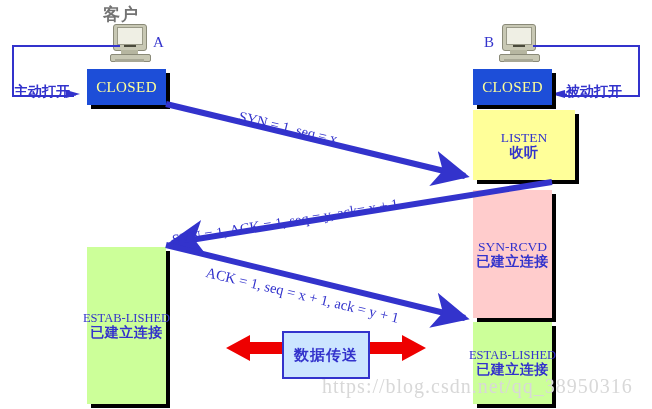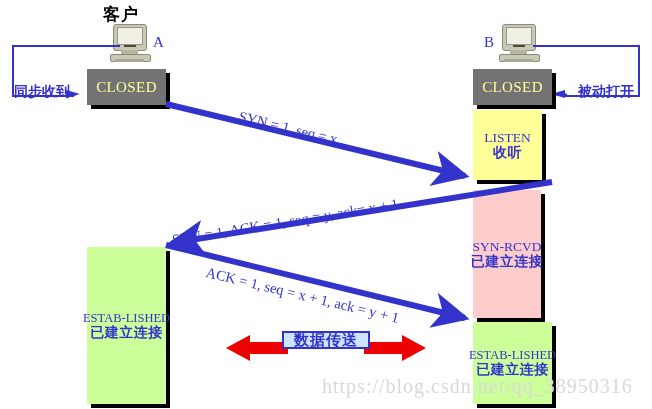--- a/index.html
+++ b/index.html
@@ -4,21 +4,21 @@
 <style>
   html,body{margin:0;padding:0;background:#ffffff;}
   body{width:652px;height:409px;overflow:hidden;
        font-family:"Liberation Serif","DejaVu Serif",serif;}
   #stage{position:relative;width:652px;height:409px;background:#fff;}
 
   .abs{position:absolute;}
 
   
   .party-title{
-    color:#000000;font-weight:bold;font-size:17px;
+    color:#737373;font-weight:bold;font-size:17px;
     font-family:Liberation Sans, sans-serif;
     letter-spacing:1px;white-space:nowrap;
   }
   .node-letter{
     color:#3333CC;font-size:15px;
     font-family:"Liberation Serif","DejaVu Serif",serif;
   }
 
   
   .sbox{
@@ -32,21 +32,21 @@
     color:#3333CC;font-size:13.5px;
     font-family:"Liberation Serif","DejaVu Serif",serif;
     white-space:nowrap;
   }
   .sbox .cn{
     color:#3333CC;font-weight:bold;font-size:14px;
     font-family:"DejaVu Sans","Liberation Sans",sans-serif;
     white-space:nowrap;letter-spacing:.5px;
   }
   .closed-box{
-    background:#737373;
+    background:#1d4ed8;
   }
   .closed-box .en{
     color:#FFFF99;font-size:15px;letter-spacing:.4px;
   }
   .pink-box{background:#FFCCCC;}
   .yellow-box{background:#FFFF99;}
   .green-box{background:#CCFF99;}
 
   
   .pc{position:absolute;width:44px;height:38px;}
@@ -129,21 +129,21 @@
 
   <div class="hook">
     <div class="hline" style="left:12px;top:45px;width:108px;"></div>
     <div class="vline" style="left:12px;top:45px;height:52px;"></div>
     <div class="hline" style="left:12px;top:95px;width:62px;"></div>
     <svg class="abs" style="left:66px;top:87px;width:22px;height:18px;">
       <polygon points="0,3 14,7 0,11" fill="#3333CC"></polygon>
       <rect x="0" y="6.5" width="10" height="2" fill="#3333CC"></rect>
     </svg>
   </div>
-  <div class="hook-label" style="left:14px;top:83px;">同步收到</div>
+  <div class="hook-label" style="left:14px;top:83px;">主动打开</div>
 
   <div class="abs sbox closed-box" style="left:87px;top:69px;width:79px;height:36px;">
     <div class="en">CLOSED</div>
   </div>
 
 
   <div class="abs sbox green-box" style="left:87px;top:247px;width:79px;height:157px;">
     <div class="en" style="font-size:12.5px;">ESTAB-LISHED</div>
     <div class="cn">已建立连接</div>
   </div>
@@ -161,32 +161,32 @@
 
   <div class="hook">
     <div class="hline" style="left:533px;top:45px;width:107px;"></div>
     <div class="vline" style="left:638px;top:45px;height:52px;"></div>
     <div class="hline" style="left:563px;top:95px;width:77px;"></div>
     <svg class="abs" style="left:549px;top:87px;width:22px;height:18px;">
       <polygon points="16,3 2,7 16,11" fill="#3333CC"></polygon>
       <rect x="8" y="6.5" width="10" height="2" fill="#3333CC"></rect>
     </svg>
   </div>
-  <div class="hook-label" style="left:578px;top:83px;">被动打开</div>
+  <div class="hook-label" style="left:566px;top:83px;">被动打开</div>
 
   <div class="abs sbox closed-box" style="left:473px;top:69px;width:79px;height:36px;">
     <div class="en">CLOSED</div>
   </div>
 
-  <div class="abs sbox yellow-box" style="left:473px;top:110px;width:69px;height:70px;">
+  <div class="abs sbox yellow-box" style="left:473px;top:110px;width:102px;height:70px;">
     <div class="en">LISTEN</div>
     <div class="cn">收听</div>
   </div>
 
-  <div class="abs sbox pink-box" style="left:473px;top:190px;width:68px;height:128px;">
+  <div class="abs sbox pink-box" style="left:473px;top:190px;width:79px;height:128px;">
     <div class="en">SYN-RCVD</div>
     <div class="cn">已建立连接</div>
   </div>
 
   <div class="abs sbox green-box" style="left:473px;top:322px;width:79px;height:82px;">
     <div class="en" style="font-size:12.5px;">ESTAB-LISHED</div>
     <div class="cn">已建立连接</div>
   </div>
 
   <svg id="arrows">
@@ -208,17 +208,17 @@
   <div class="seg-label" style="left:171px;top:232px;transform:rotate(-9.2deg);">SYN = 1, ACK = 1, seq = y, ack= x + 1</div>
 
   <div class="seg-label" style="left:208px;top:264px;transform:rotate(13.5deg);">ACK = 1, seq = x + 1, ack = y + 1</div>
 
   <svg class="abs" style="left:226px;top:330px;width:200px;height:36px;">
 
     <polygon points="0,18 24,5 24,12 62,12 62,24 24,24 24,31" fill="#EE0000"></polygon>
 
     <polygon points="200,18 176,5 176,12 138,12 138,24 176,24 176,31" fill="#EE0000"></polygon>
   </svg>
-  <div class="dt-box" style="left:282px;top:331px;width:88px;height:18px;">数据传送</div>
+  <div class="dt-box" style="left:282px;top:331px;width:88px;height:48px;">数据传送</div>
 
   <div class="wm wm-bot" style="left:322px;top:375px;">https://blog.csdn.net/qq_38950316</div>
 
 </div>
 
 </body></html>

